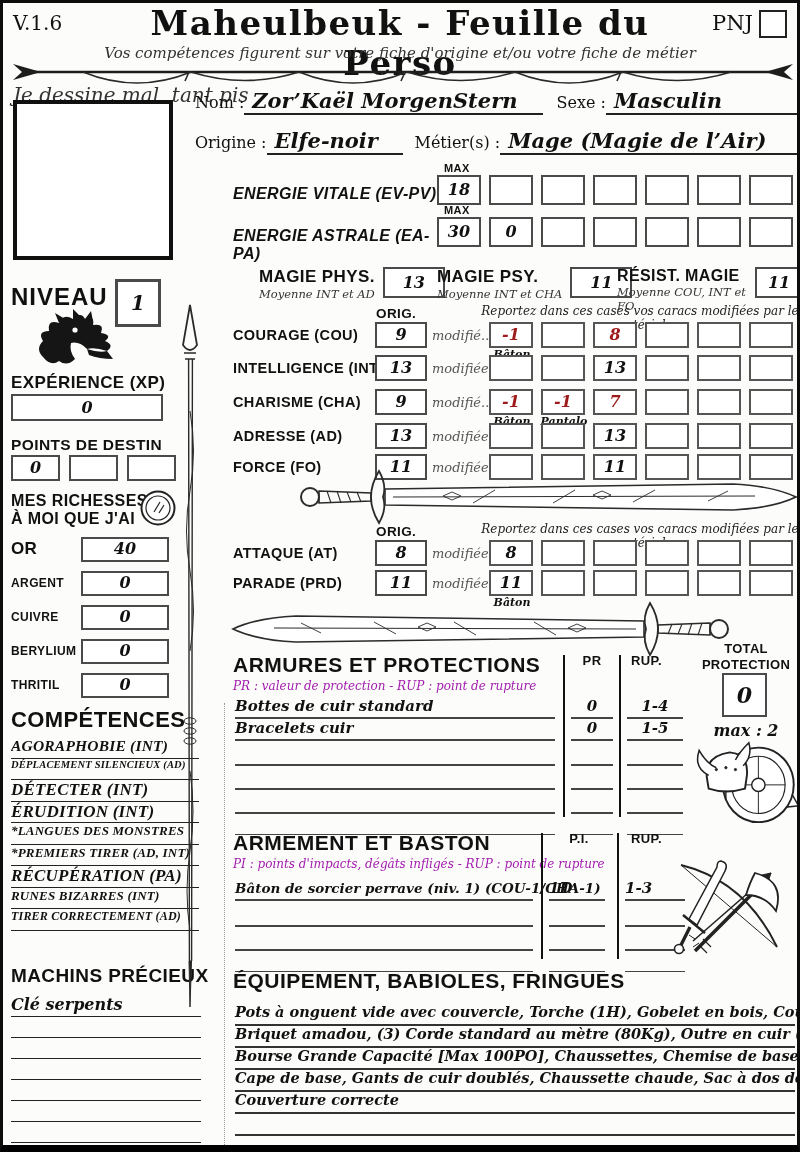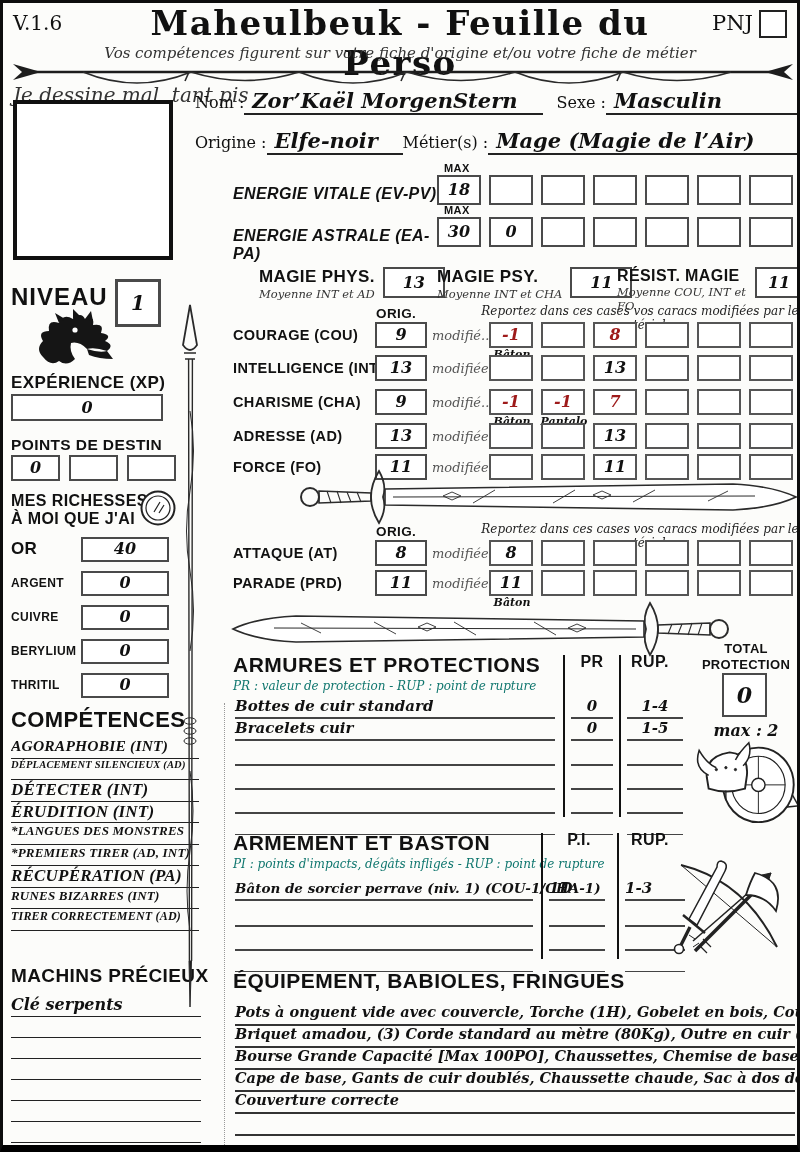--- a/index.html
+++ b/index.html
@@ -66,23 +66,23 @@
   .skill{height:20.5px;border-bottom:1.6px solid #222;font-family:"Liberation Serif",serif;font-weight:700;font-style:italic;font-size:13px;letter-spacing:.2px;white-space:nowrap;overflow:hidden;}
   .skills .skill:nth-child(1){font-size:15.5px;}
   .skills .skill:nth-child(3),.skills .skill:nth-child(4),.skills .skill:nth-child(7){font-size:17px;}
   .skills .skill:nth-child(2){font-size:10.5px;}
   .skills .skill:nth-child(9){font-size:12px;}
   .tr-title{left:8px;top:962px;font-size:19px;}
   .mline{position:absolute;left:8px;width:190px;height:21px;border-bottom:1.6px solid #222;}
   .mline .hand{font-size:16px;line-height:1.2;}
   
   .sec-title{font-size:21px;letter-spacing:.5px;}
-  .sec-sub{font-size:12px;position:absolute;left:0;top:26px;color:#0f766e;}
+  .sec-sub{font-size:12px;position:absolute;left:0;top:26px;color:#a21caf;}
   .vline{position:absolute;width:0;border-left:2.2px solid #111;}
-  .colhead{position:absolute;top:0;font-size:16px;text-align:center;}
+  .colhead{position:absolute;top:0;font-size:13px;text-align:center;}
   .tcell{position:absolute;height:20px;border-bottom:2px solid #444;}
   .tcell .hand{font-size:15px;line-height:1.2;white-space:nowrap;}
   .tp{left:688px;top:638px;width:110px;text-align:center;}
   .tp-label{font-size:13px;line-height:1.2;letter-spacing:.3px;}
   .tp-box{position:absolute;left:31px;top:32px;width:45px;height:44px;border-width:2.5px;}
   .tp-max{position:absolute;left:0;top:80px;width:100%;font-size:16px;}
   .eqline{position:absolute;height:21px;border-bottom:2px solid #333;}
   .eqline .hand{font-size:14.5px;line-height:1.3;white-space:nowrap;}
   .dotline{left:221px;top:700px;height:448px;border-left:1.5px dotted #999;}
   svg{display:block;}
@@ -120,21 +120,21 @@
 
   <div class="abs idrow" style="left:192px;top:86px;width:604px;">
     <span class="lbl">Nom :</span>
     <span class="fill" style="flex:1;"><span class="hand">Zor’Kaël MorgenStern</span></span>
     <span class="lbl" style="margin-left:14px;">Sexe :</span>
     <span class="fill" style="width:185px;flex:none;"><span class="hand">Masculin</span></span>
   </div>
   <div class="abs idrow" style="left:192px;top:126px;width:604px;">
     <span class="lbl">Origine :</span>
     <span class="fill" style="width:128px;flex:none;"><span class="hand">Elfe-noir</span></span>
-    <span class="lbl" style="">Métier(s) :</span>
+    <span class="lbl" style="margin-left:12px;">Métier(s) :</span>
     <span class="fill" style="flex:1;"><span class="hand">Mage (Magie de l’Air)</span></span>
   </div>
 
   <div class="abs elabel blk" style="top:182px;">ENERGIE VITALE (EV-PV)</div>
   <div class="abs maxl blk" style="top:159px;">MAX</div>
   <div class="abs erow" style="top:172px;">
     <div class="box ebox">
         <span class="hand hv">18</span>
       </div>
     <div class="box ebox">

